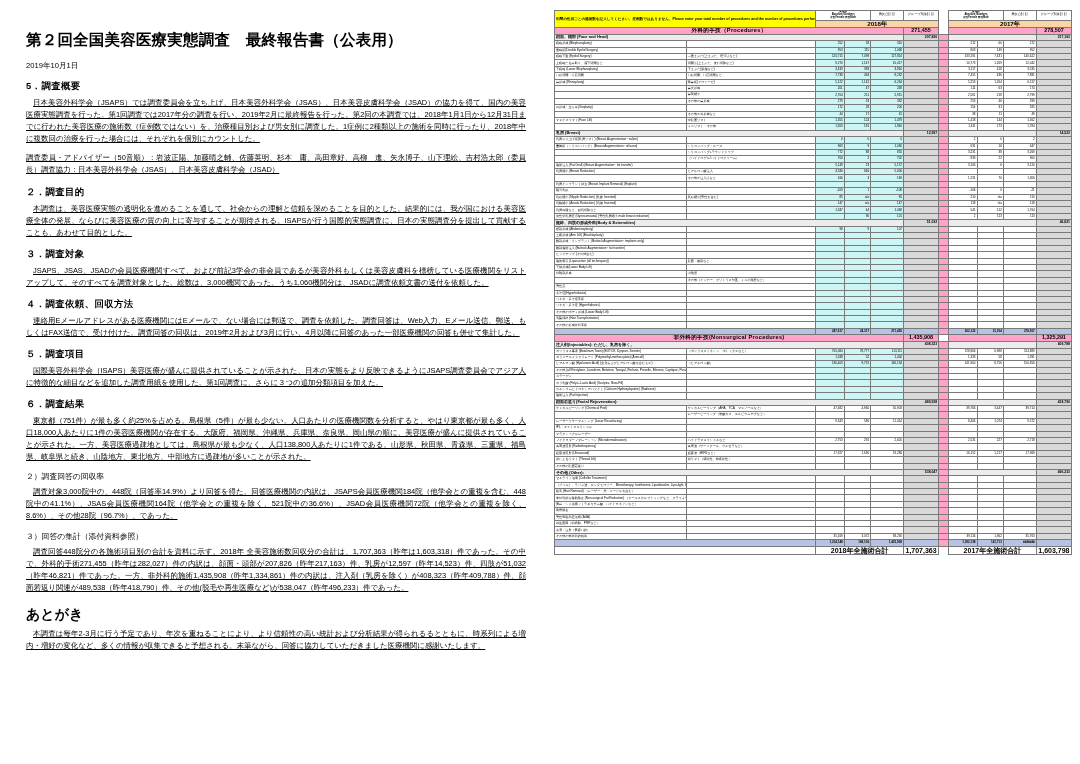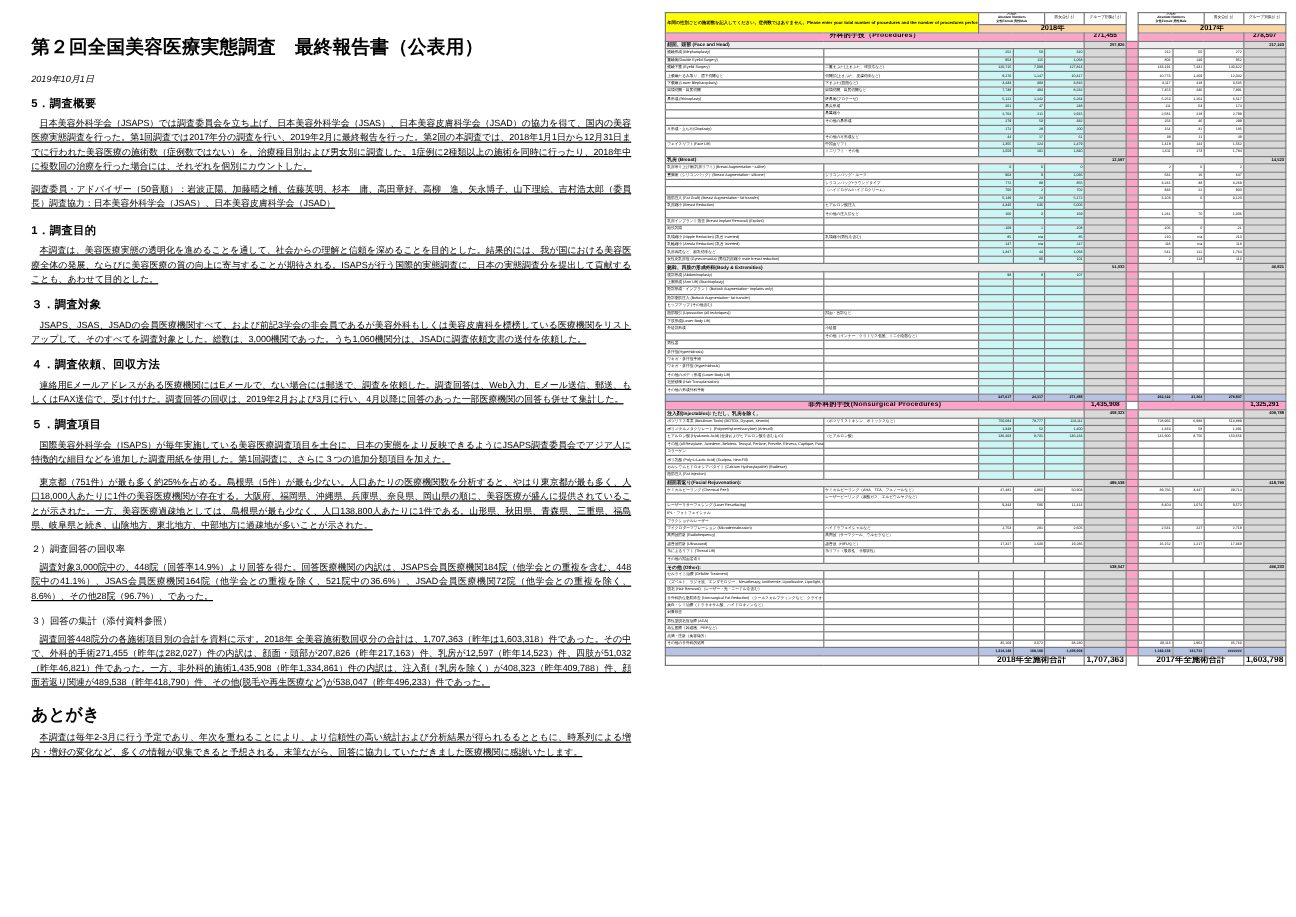--- a/index.html
+++ b/index.html
@@ -36,21 +36,20 @@
     font-size: 15.5px;
     font-weight: bold;
     letter-spacing: 0.2px;
     margin: 8px 0 10px 0;
     line-height: 1.3;
   }
   .doc-meta {
     font-size: 7.6px;
     line-height: 1.45;
     margin-bottom: 2px;
-    font-style: italic;
   }
   .sec-head {
     font-size: 9.4px;
     font-weight: bold;
     margin: 9px 0 4px 0;
     letter-spacing: 0.4px;
   }
   .sub-head {
     font-size: 7.8px;
     margin: 8px 0 4px 0;
@@ -134,32 +133,33 @@
     <div class="doc-title">第２回全国美容医療実態調査　最終報告書（公表用）</div>
 
     <div class="doc-meta">
       <div>2019年10月1日</div>
     </div>
 
     <div class="sec-head">5．調査概要</div>
     <div class="para">日本美容外科学会（JSAPS）では調査委員会を立ち上げ、日本美容外科学会（JSAS）、日本美容皮膚科学会（JSAD）の協力を得て、国内の美容医療実態調査を行った。第1回調査では2017年分の調査を行い、2019年2月に最終報告を行った。第2回の本調査では、2018年1月1日から12月31日までに行われた美容医療の施術数（症例数ではない）を、治療種目別および男女別に調査した。1症例に2種類以上の施術を同時に行ったり、2018年中に複数回の治療を行った場合には、それぞれを個別にカウントした。</div>
     <div class="para noindent">調査委員・アドバイザー（50音順）：岩波正陽、加藤晴之輔、佐藤英明、杉本　庸、高田章好、高柳　進、矢永博子、山下理絵、吉村浩太郎（委員長）調査協力：日本美容外科学会（JSAS）、日本美容皮膚科学会（JSAD）</div>
 
-    <div class="sec-head">1．調査目的</div>
+    <div class="sec-head">２．調査目的</div>
     <div class="para">本調査は、美容医療実態の透明化を進めることを通して、社会からの理解と信頼を深めることを目的とした。結果的には、我が国における美容医療全体の発展、ならびに美容医療の質の向上に寄与することが期待される。ISAPSが行う国際的実態調査に、日本の実態調査分を提出して貢献することも、あわせて目的とした。</div>
 
     <div class="sec-head">３．調査対象</div>
     <div class="para">JSAPS、JSAS、JSADの会員医療機関すべて、および前記3学会の非会員であるが美容外科もしくは美容皮膚科を標榜している医療機関をリストアップして、そのすべてを調査対象とした。総数は、3,000機関であった。うち1,060機関分は、JSADに調査依頼文書の送付を依頼した。</div>
 
     <div class="sec-head">４．調査依頼、回収方法</div>
     <div class="para">連絡用Eメールアドレスがある医療機関にはEメールで、ない場合には郵送で、調査を依頼した。調査回答は、Web入力、Eメール送信、郵送、もしくはFAX送信で、受け付けた。調査回答の回収は、2019年2月および3月に行い、4月以降に回答のあった一部医療機関の回答も併せて集計した。</div>
 
     <div class="sec-head">５．調査項目</div>
-    <div class="para">国際美容外科学会（ISAPS）が毎年実施している美容医療調査項目を土台に、日本の実態をより反映できるようにJSAPS調査委員会でアジア人に特徴的な細目などを追加した調査用紙を使用した。第1回調査に、さらに３つの追加分類項目を加えた。</div>
-
+    <div class="para">国際美容外科学会（ISAPS）美容医療が盛んに提供されていることが示された、日本の実態をより反映できるようにJSAPS調査委員会でアジア人に特徴的な細目などを追加した調査用紙を使用した。第1回調査に、さらに３つの追加分類項目を加えた。</div>
+
+    <div class="sec-head">６．調査結果</div>
 
     <div class="para">東京都（751件）が最も多く約25%を占める。島根県（5件）が最も少ない。人口あたりの医療機関数を分析すると、やはり東京都が最も多く、人口18,000人あたりに1件の美容医療機関が存在する。大阪府、福岡県、沖縄県、兵庫県、奈良県、岡山県の順に、美容医療が盛んに提供されていることが示された。一方、美容医療過疎地としては、島根県が最も少なく、人口138,800人あたりに1件である。山形県、秋田県、青森県、三重県、福島県、岐阜県と続き、山陰地方、東北地方、中部地方に過疎地が多いことが示された。</div>
 
     <div class="sub-head">２）調査回答の回収率</div>
     <div class="para">調査対象3,000院中の、448院（回答率14.9%）より回答を得た。回答医療機関の内訳は、JSAPS会員医療機関184院（他学会との重複を含む、448院中の41.1%）、JSAS会員医療機関164院（他学会との重複を除く、521院中の36.6%）、JSAD会員医療機関72院（他学会との重複を除く、8.6%）、その他28院（96.7%）、であった。</div>
 
     <div class="sub-head">３）回答の集計（添付資料参照）</div>
     <div class="para">調査回答448院分の各施術項目別の合計を資料に示す。2018年 全美容施術数回収分の合計は、1,707,363（昨年は1,603,318）件であった。その中で、外科的手術271,455（昨年は282,027）件の内訳は、顔面・頭部が207,826（昨年217,163）件、乳房が12,597（昨年14,523）件、四肢が51,032（昨年46,821）件であった。一方、非外科的施術1,435,908（昨年1,334,861）件の内訳は、注入剤（乳房を除く）が408,323（昨年409,788）件、顔面若返り関連が489,538（昨年418,790）件、その他(脱毛や再生医療など)が538,047（昨年496,233）件であった。</div>
 
     <div class="afterword">あとがき</div>

